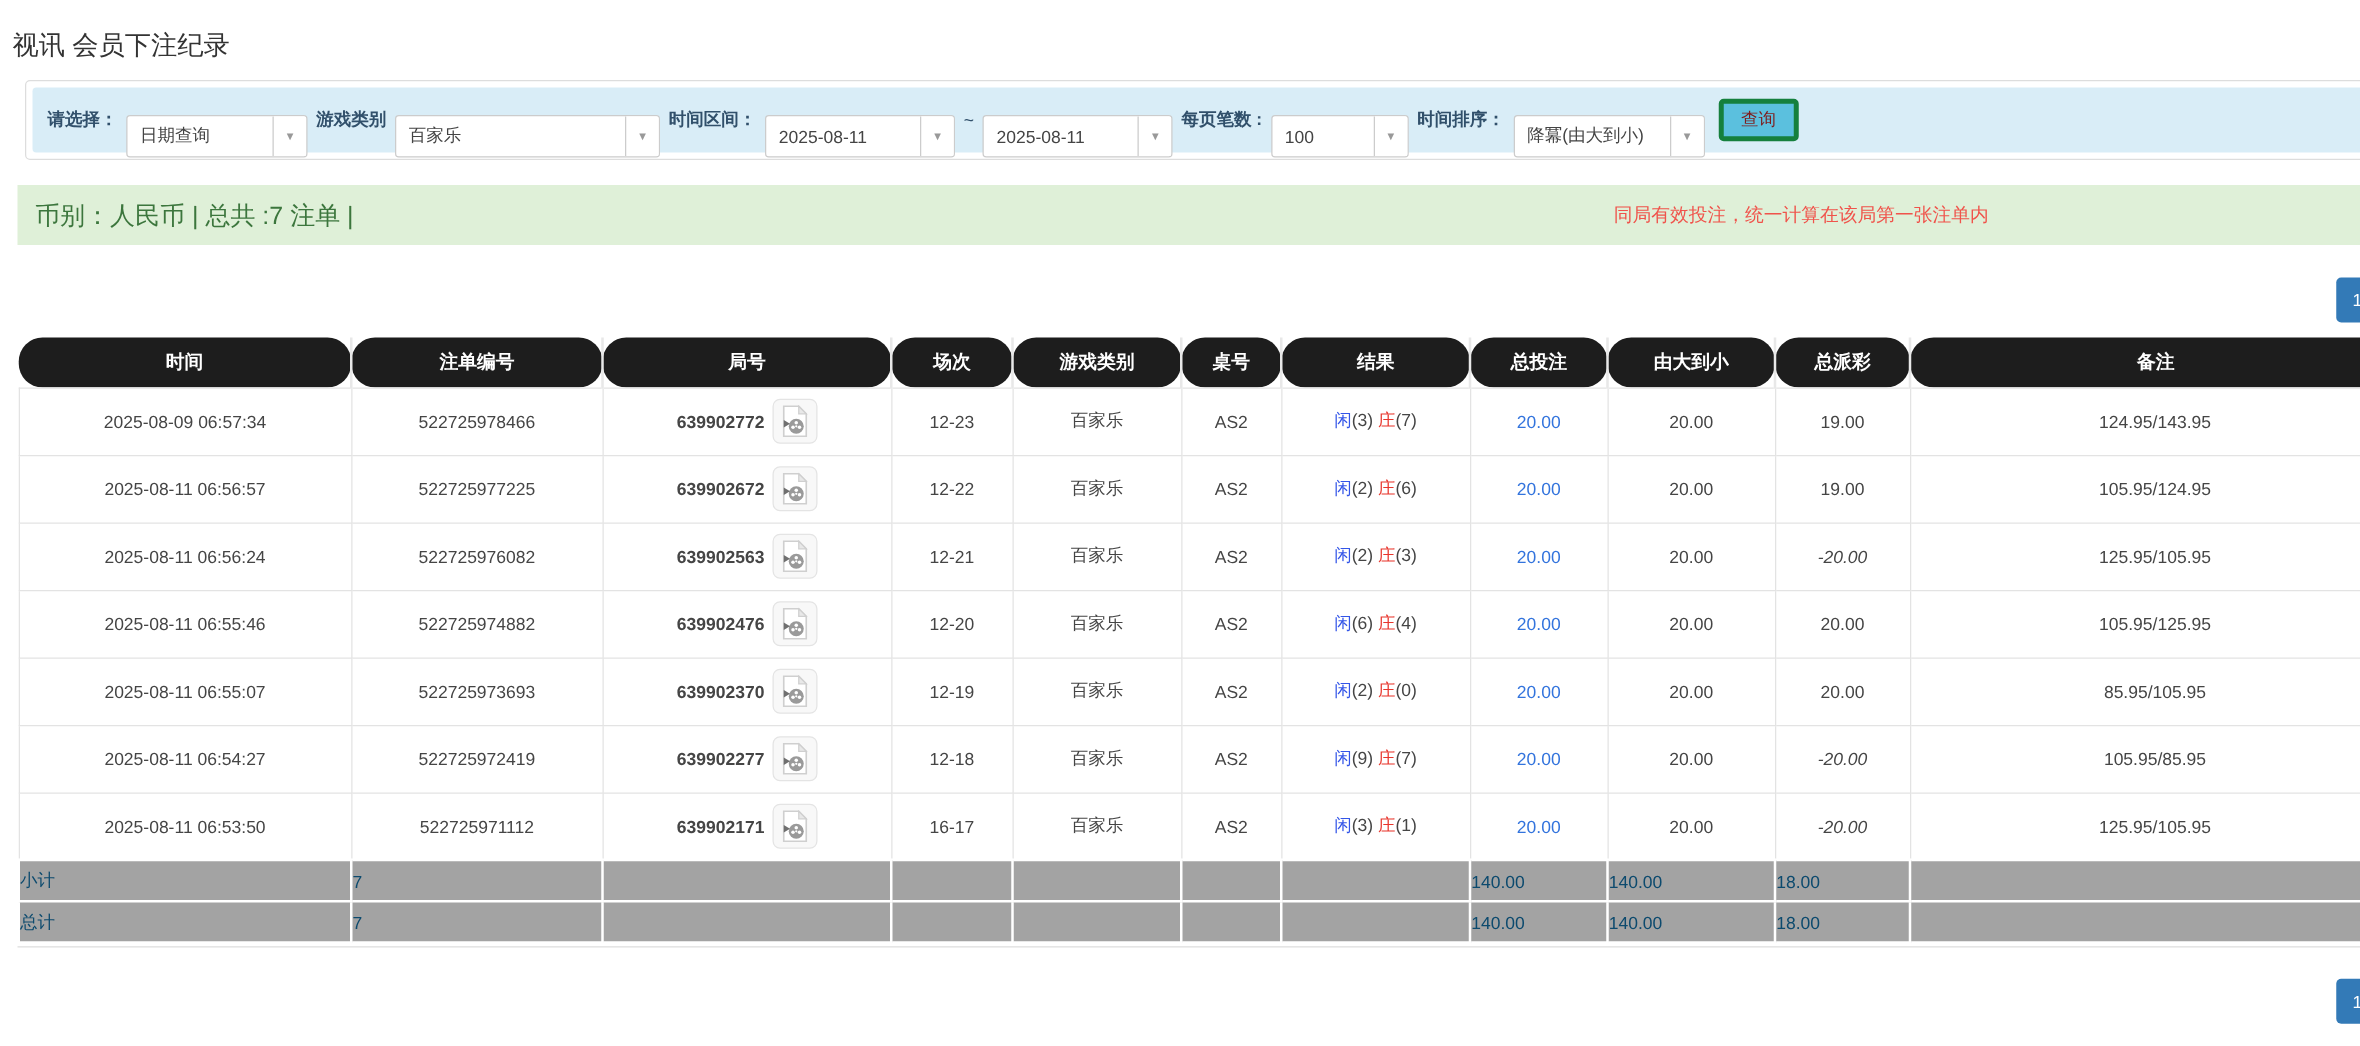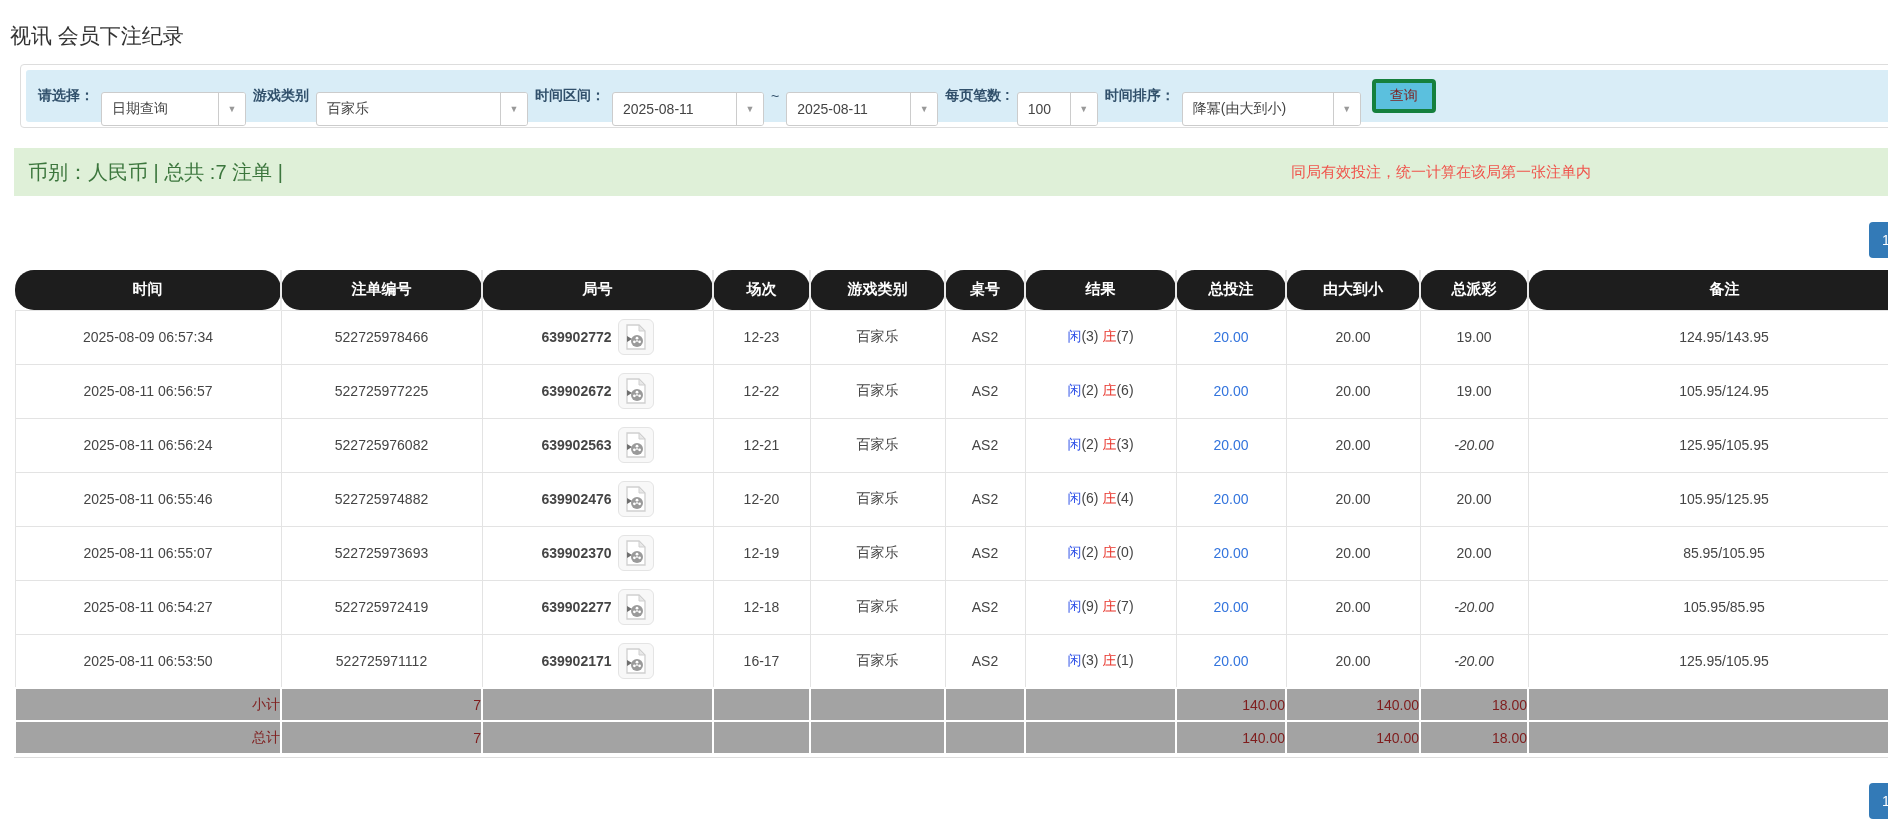--- a/index.html
+++ b/index.html
@@ -47,21 +47,21 @@
   tbody.data-rows td { height:54px; text-align:center; font-size:14px; color:#454545;
     border:1px solid #e3e3e3; background:#fff; vertical-align:middle; }
   .round-cell-inner { display:inline-flex; align-items:center; gap:6px; justify-content:center;font-weight:bold; }
   .video-btn { display:inline-flex; align-items:center; justify-content:center;
     width:36px; height:36px; background:#f8f8f8; border:1px solid #e4e4e4; border-radius:6px; cursor:pointer; }
   .p-blue { color:var(--player-blue); }
   .b-red { color:var(--banker-red); }
   .score { color:#454545; }
   .amount-link { color:var(--amount-blue); cursor:pointer; }
   .neg { color:var(--negative-red);font-style:italic; }
-  tbody.sum-rows td { height:33px; text-align:right; font-size:14px; color:#7f1d1d;
+  tbody.sum-rows td { height:33px; text-align:left; font-size:14px; color:#0c4a6e;
     background:var(--summary-row-bg); border:2px solid #fff; }
   .bottom-line { position:absolute; top:757px; left:14px; width:1874px; height:1px; background:#ddd; }
 </style>
 </head>
 <body>
 
 <h1 class="page-title">视讯 会员下注纪录</h1>
 
 <div class="filter-panel">
   <div class="filter-bar">
@@ -79,26 +79,26 @@
     <span class="combo" style="width:152px">
       <span class="val" style="flex:1">2025-08-11</span>
       <span class="arrow-seg">▼</span>
     </span>
     <span class="tilde">~</span>
     <span class="combo" style="width:152px">
       <span class="val" style="flex:1">2025-08-11</span>
       <span class="arrow-seg">▼</span>
     </span>
     <span class="f-label">每页笔数 :</span>
-    <span class="combo" style="width:81px">
+    <span class="combo" style="width:110px">
       <span class="val" style="flex:1">100</span>
       <span class="arrow-seg">▼</span>
     </span>
     <span class="f-label">时间排序：</span>
-    <span class="combo" style="width:179px">
+    <span class="combo" style="width:153px">
       <span class="val" style="flex:1">降冪(由大到小)</span>
       <span class="arrow-seg">▼</span>
     </span>
     <button class="search-btn">查询</button>
   </div>
 </div>
 
 <div class="summary-bar">
   <span class="summary-left">币别：人民币 | 总共 :7 注单 |</span>
   <span class="summary-right">同局有效投注，统一计算在该局第一张注单内</span>

